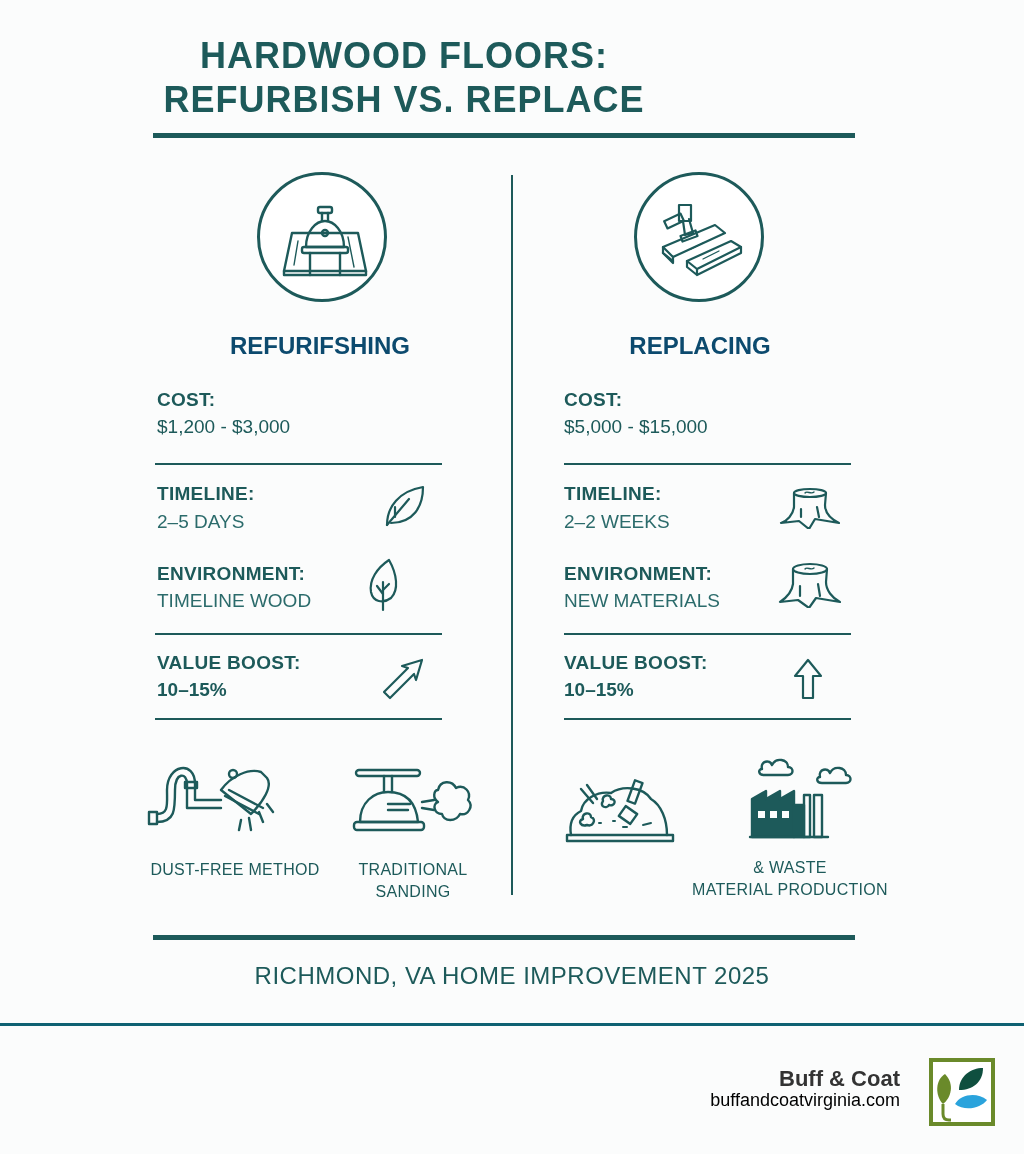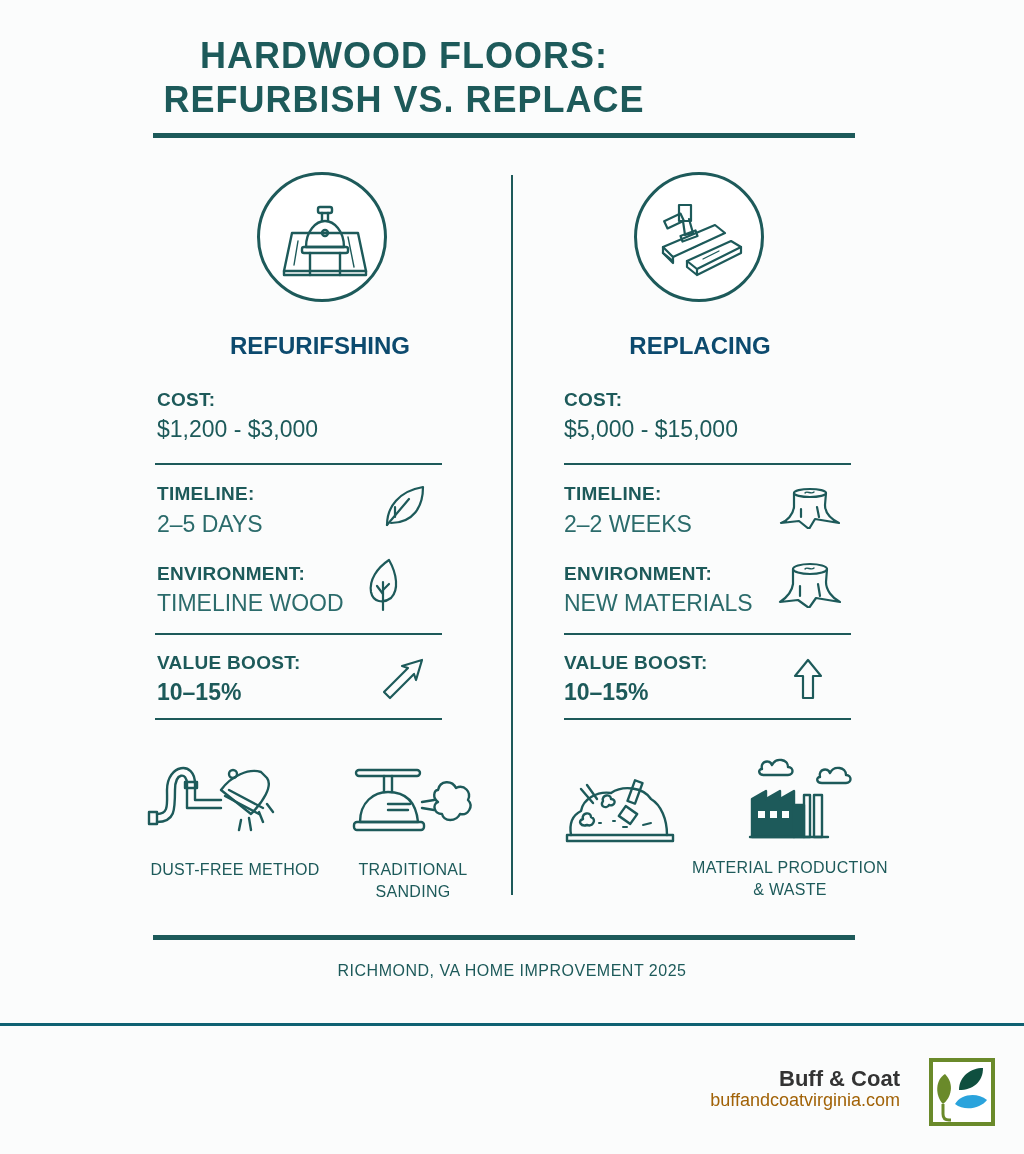--- a/index.html
+++ b/index.html
@@ -13,34 +13,34 @@
     .hr.top { left: 153px; top: 133px; width: 702px; height: 5px; }
     .hr.bottom { left: 153px; top: 935px; width: 702px; height: 5px; }
     .vdivider { position: absolute; left: 511px; top: 175px; width: 2px; height: 720px; background: #1d5a5a; }
 
     .circle { position: absolute; width: 130px; height: 130px; border: 3px solid #1d5a5a; border-radius: 50%; background: #fff; }
     .circle svg { position: absolute; left: 20px; top: 20px; }
 
     .colhead { position: absolute; font-weight: 700; font-size: 24px; color: #0c4a6e; text-align: center; }
 
     .label { position: absolute; font-weight: 700; font-size: 19px; color: #1d5a5a; letter-spacing: 0.3px; }
-    .value { position: absolute; font-size: 23px; color: #1d5a5a; }
+    .value { position: absolute; font-size: 19px; color: #1d5a5a; }
     .value.light { font-weight: 400; color: #2b6b6b; }
     .value.med { font-weight: 400; }
     .value.bold { font-weight: 700; }
     .rule { position: absolute; height: 2px; background: #1d5a5a; }
 
     .sicon { position: absolute; }
     .caption { position: absolute; font-size: 16px; color: #1d5a5a; text-align: center; line-height: 22px; letter-spacing: 0.3px; }
 
-    .footer-text { position: absolute; left: 0; width: 1024px; top: 962px; text-align: center; font-size: 16px; color: #1d5a5a; letter-spacing: 0.5px; }
+    .footer-text { position: absolute; left: 0; width: 1024px; top: 962px; text-align: center; font-size: 24px; color: #1d5a5a; letter-spacing: 0.5px; }
     .footer-band { position: absolute; left: 0; top: 1023px; width: 1024px; height: 3px; background: #0e6172; }
 
     .brand-name { position: absolute; right: 124px; top: 1066px; font-weight: 700; font-size: 22px; color: #333; text-align: right; }
-    .brand-url { position: absolute; right: 124px; top: 1090px; font-size: 18px; color: #a16207; text-align: right; }
+    .brand-url { position: absolute; right: 124px; top: 1090px; font-size: 18px; color: #000000; text-align: right; }
     .logo { position: absolute; left: 929px; top: 1058px; width: 66px; height: 68px; }
   </style>
 </head>
 <body>
 
 <div class="title l1">HARDWOOD FLOORS:</div>
 <div class="title l2">REFURBISH VS. REPLACE</div>
 <div class="hr top"></div>
 
 <div class="vdivider"></div>
@@ -182,22 +182,22 @@
     <path d="M4 82 L4 44 L18 36 L18 44 L32 36 L32 44 L46 36 L46 82 Z" fill="#1d5a5a"></path>
     <rect x="56" y="40" width="6" height="42" fill="#fbfcfc"></rect>
     <rect x="66" y="40" width="8" height="42"></rect>
     <rect x="10" y="56" width="7" height="7" fill="#fbfcfc" stroke="none"></rect>
     <rect x="22" y="56" width="7" height="7" fill="#fbfcfc" stroke="none"></rect>
     <rect x="34" y="56" width="7" height="7" fill="#fbfcfc" stroke="none"></rect>
     <path d="M46 82 L56 82 L56 50 L46 50" fill="#1d5a5a"></path>
     <path d="M2 82 L80 82"></path>
   </svg>
   <div class="caption" style="left:680px; width:220px; top:857px;">
+    <div>&amp; WASTE</div>
     <div>MATERIAL PRODUCTION</div>
-    <div>&amp; WASTE</div>
   </div>
 </div>
 
 <div class="hr bottom"></div>
 <div class="footer-text">RICHMOND, VA HOME IMPROVEMENT 2025</div>
 <div class="footer-band"></div>
 
 <div class="brand-name">Buff &amp; Coat</div>
 <div class="brand-url">buffandcoatvirginia.com</div>
 <svg class="logo" viewBox="0 0 66 68">

